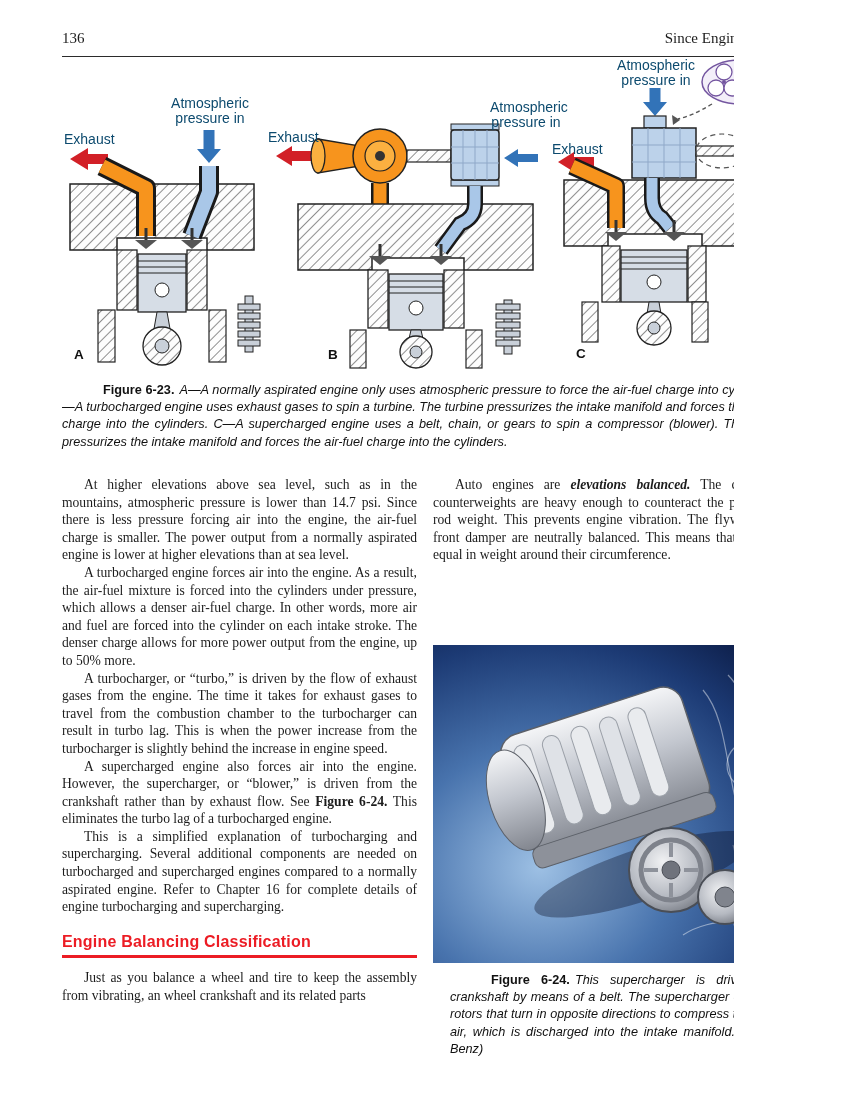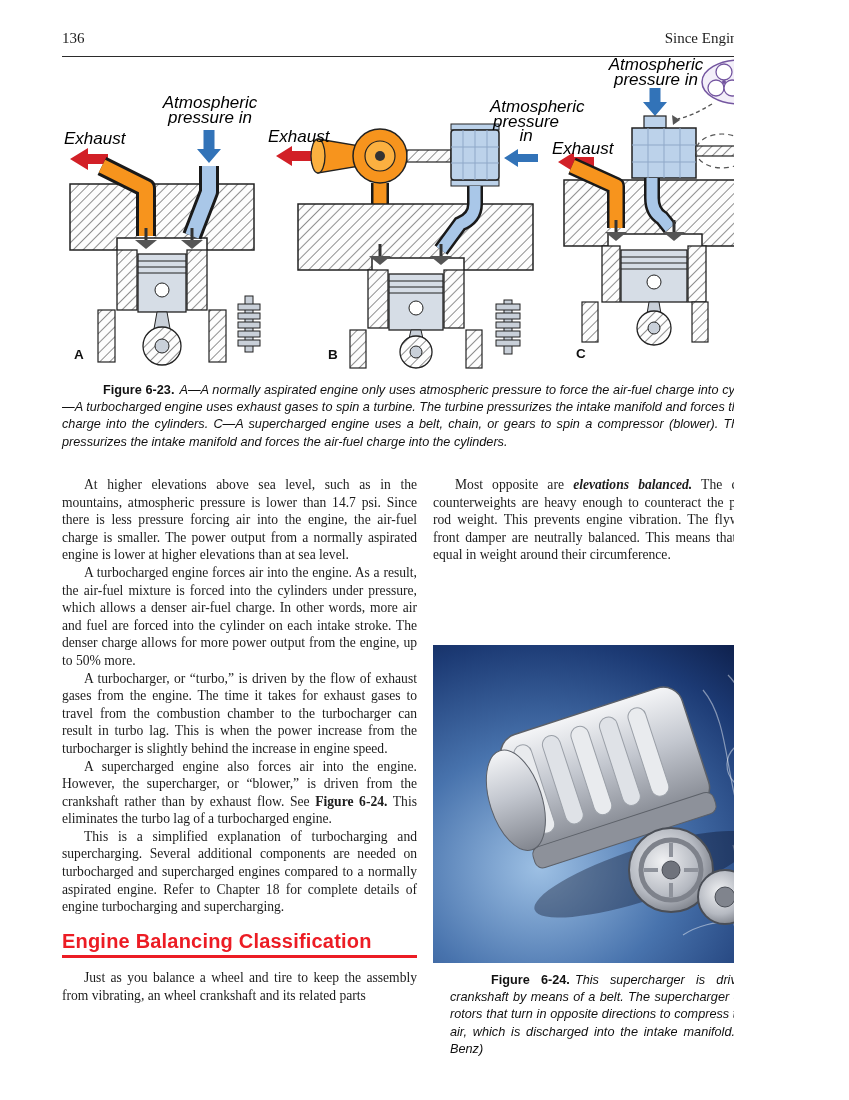--- a/index.html
+++ b/index.html
@@ -10,21 +10,21 @@
   }
   .header {
     position:absolute; left:62px; top:30px; width:726px;
     display:flex; justify-content:space-between; align-items:flex-end;
     font-size:15px; padding-bottom:9px; border-bottom:1.3px solid #2b2b2b;
   }
   .diagram { position:absolute; }
   .diagram svg { position:absolute; left:0; top:0; }
   .dlabel {
     position:absolute; font-family:"Liberation Sans", sans-serif;
-    font-size:17px; line-height:14.5px; color:#000000; text-align:center;font-style:italic;
+    font-size:14px; line-height:14.5px; color:#0c4a6e; text-align:center;
   }
   .dlabel.left { text-align:left; }
   .dletter {
     position:absolute; font-family:"Liberation Sans", sans-serif;
     font-weight:bold; font-size:13.5px; color:#111;
   }
   .fig-caption {
     position:absolute; font-family:"Liberation Sans", sans-serif;
     font-style:italic; font-size:12.7px; line-height:17.2px; text-align:justify;
     color:#111;
@@ -34,21 +34,21 @@
   .cap24 { left:450px; top:972px; width:355px; }
   .col {
     position:absolute; width:355px; font-size:13.6px; line-height:17.6px;
     text-align:justify;
   }
   .col p { text-indent:22px; }
   .col p.noindent { text-indent:0; }
   .col-left { left:62px; top:476px; }
   .col-right { left:433px; top:476px; }
   .sec-heading {
-    font-family:"Liberation Sans", sans-serif; font-weight:700; font-size:20px;
+    font-family:"Liberation Sans", sans-serif; font-weight:700; font-size:16px;
     color:#EC1C24; margin-top:17px; letter-spacing:0.2px; text-indent:0;
     text-align:left;
   }
   .sec-rule { height:3px; background:#EC1C24; margin:5px 0 11px 0; }
   .photo {
     position:absolute; left:433px; top:645px; width:355px; height:318px;
     overflow:hidden;
   }
   .copyright {
     position:absolute; left:433px; top:1072px; width:355px; text-align:right;
@@ -236,28 +236,28 @@
 
   <p class="fig-caption cap23">
     <b>Figure 6-23.</b><span>A—A normally aspirated engine only uses atmospheric pressure to force the air-fuel charge into cylinders. B—A turbocharged engine uses exhaust gases to spin a turbine. The turbine pressurizes the intake manifold and forces the air-fuel charge into the cylinders. C—A supercharged engine uses a belt, chain, or gears to spin a compressor (blower). The blower pressurizes the intake manifold and forces the air-fuel charge into the cylinders.</span>
   </p>
 
   <div class="col col-left">
     <p>At higher elevations above sea level, such as in the mountains, atmospheric pressure is lower than 14.7 psi. Since there is less pressure forcing air into the engine, the air-fuel charge is smaller. The power output from a normally aspirated engine is lower at higher elevations than at sea level.</p>
     <p>A turbocharged engine forces air into the engine. As a result, the air-fuel mixture is forced into the cylinders under pressure, which allows a denser air-fuel charge. In other words, more air and fuel are forced into the cylinder on each intake stroke. The denser charge allows for more power output from the engine, up to 50% more.</p>
     <p>A turbocharger, or “turbo,” is driven by the flow of exhaust gases from the engine. The time it takes for exhaust gases to travel from the combustion chamber to the turbocharger can result in turbo lag. This is when the power increase from the turbocharger is slightly behind the increase in engine speed.</p>
     <p><span>A supercharged engine also forces air into the engine. However, the supercharger, or “blower,” is driven from the crankshaft rather than by exhaust flow. See </span><b>Figure 6-24.</b><span> This eliminates the turbo lag of a turbocharged engine.</span></p>
-    <p>This is a simplified explanation of turbocharging and supercharging. Several additional components are needed on turbocharged and supercharged engines compared to a normally aspirated engine. Refer to Chapter 18 for complete details of engine turbocharging and supercharging.</p>
+    <p>This is a simplified explanation of turbocharging and supercharging. Several additional components are needed on turbocharged and supercharged engines compared to a normally aspirated engine. Refer to Chapter 16 for complete details of engine turbocharging and supercharging.</p>
     <h2 class="sec-heading">Engine Balancing Classification</h2>
     <div class="sec-rule"></div>
     <p>Just as you balance a wheel and tire to keep the assembly from vibrating, an wheel crankshaft and its related parts</p>
   </div>
 
   <div class="col col-right">
-    <p><span>Most opposite are </span><b><i>elevations balanced.</i></b><span> The crankshaft counterweights are heavy enough to counteract the piston and rod weight. This prevents engine vibration. The flywheel and front damper are neutrally balanced. This means that they are equal in weight around their circumference.</span></p>
+    <p><span>Auto engines are </span><b><i>elevations balanced.</i></b><span> The crankshaft counterweights are heavy enough to counteract the piston and rod weight. This prevents engine vibration. The flywheel and front damper are neutrally balanced. This means that they are equal in weight around their circumference.</span></p>
   </div>
 
   <div class="photo">
     <svg width="355" height="318" viewBox="0 0 355 318">
       <defs>
         <radialGradient id="pbg" cx="30%" cy="70%" r="95%">
           <stop offset="0%" stop-color="#9dc0e4"></stop>
           <stop offset="40%" stop-color="#4873ad"></stop>
           <stop offset="75%" stop-color="#1c3a74"></stop>
           <stop offset="100%" stop-color="#0a1840"></stop>

